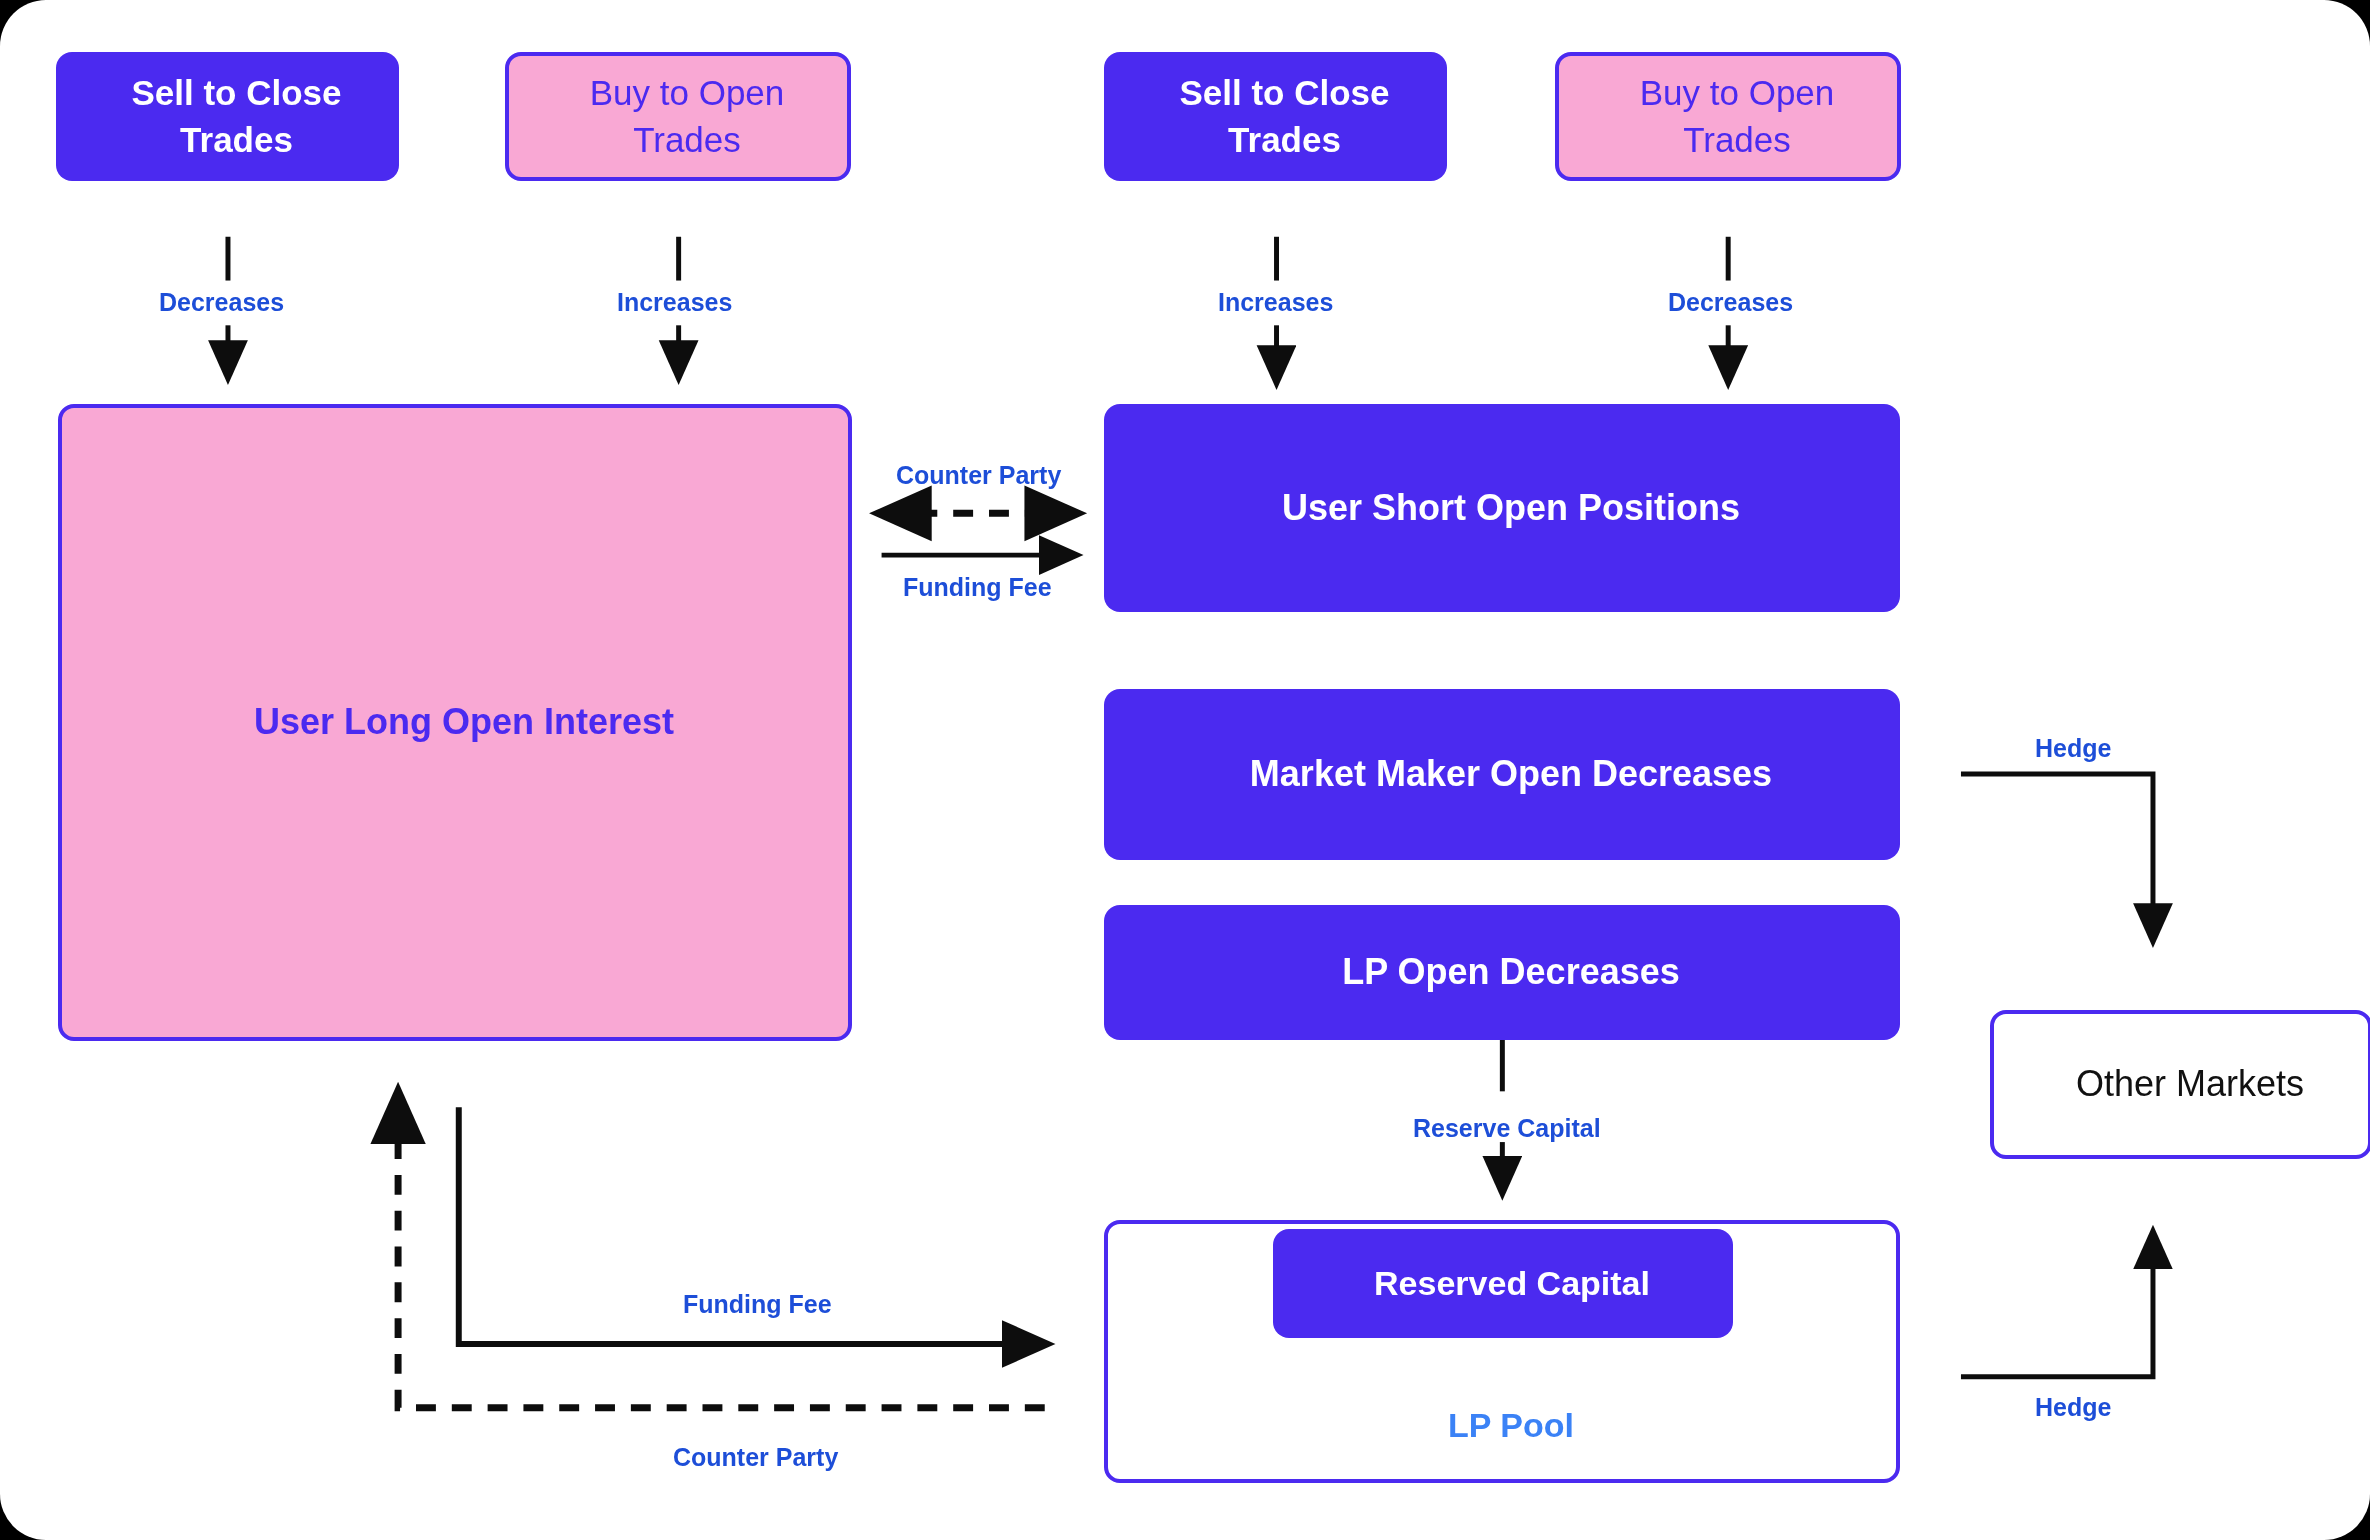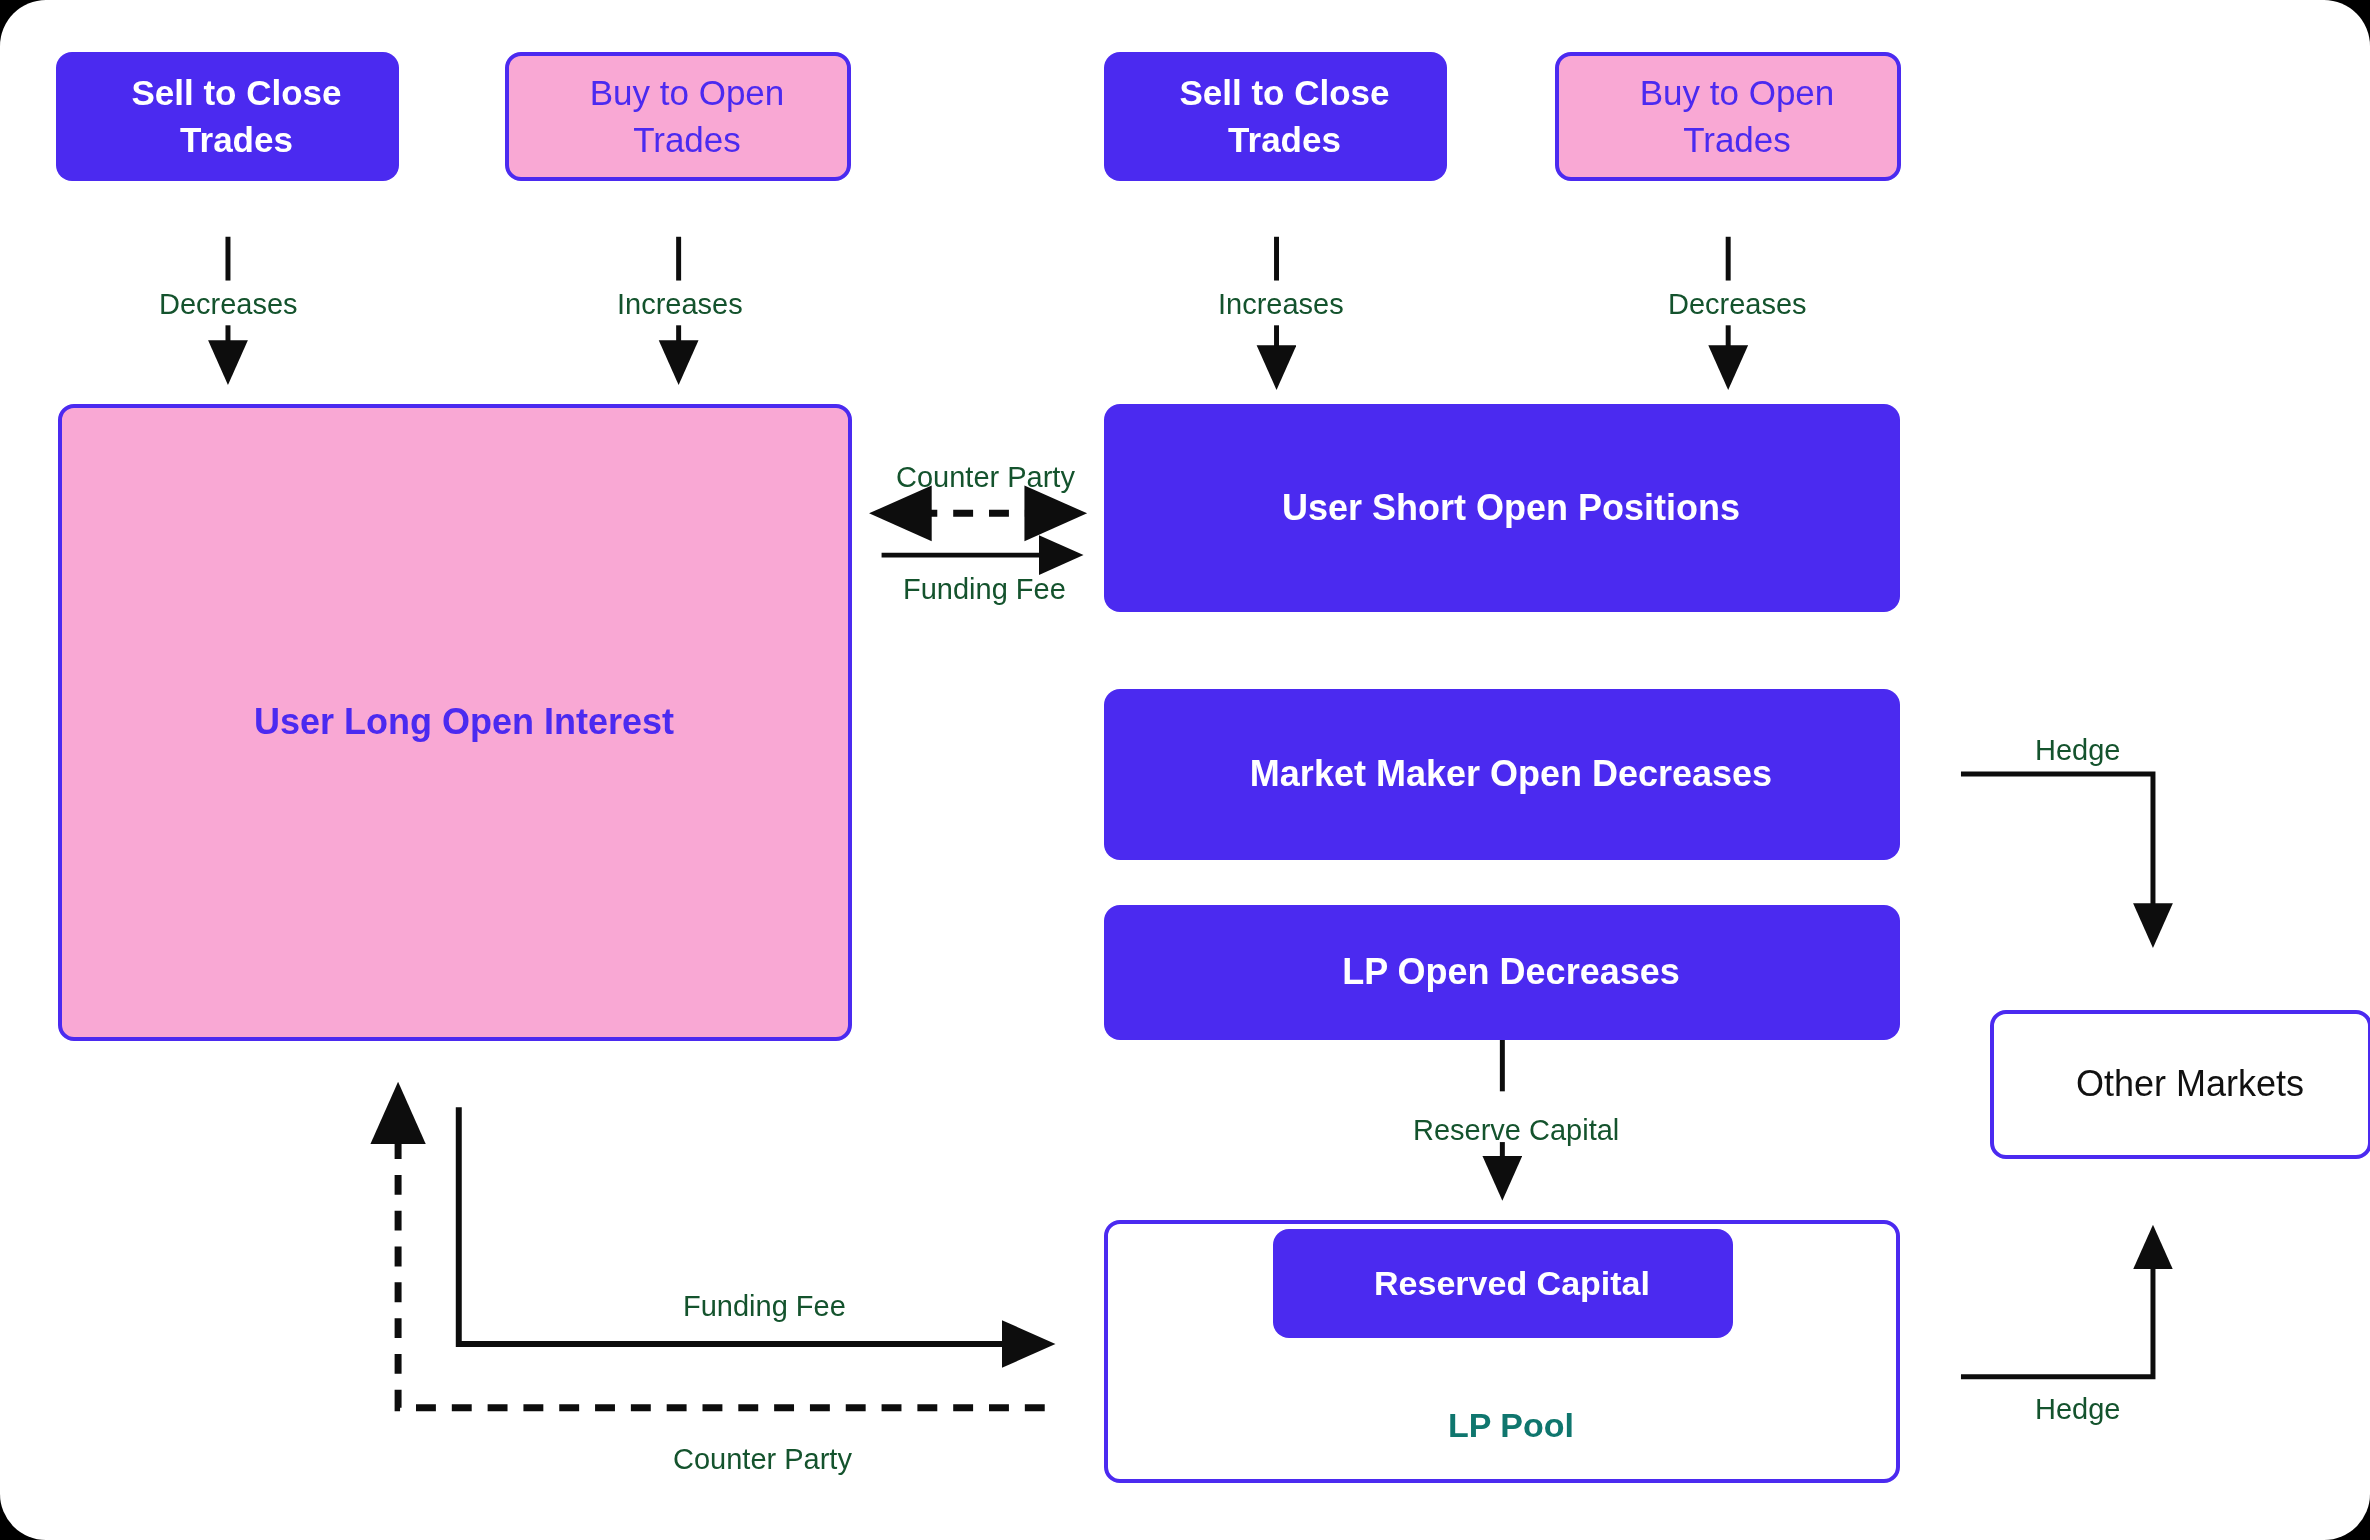--- a/index.html
+++ b/index.html
@@ -46,36 +46,37 @@
     border: 4px solid #4B2AF0;
     color: #4B2AF0;
   }
   .node.outlined-dark {
     background: #ffffff;
     border: 4px solid #4B2AF0;
     color: #111111;
   }
   .edge-label {
     position: absolute;
-    color: #14532d;
-    font-size: 29px;
+    color: #1d4ed8;
+    font-size: 25px;
     white-space: nowrap;
     line-height: 1;
+    font-weight: bold;
   }
   .svg-layer {
     position: absolute;
     left: 0;
     top: 0;
     width: 2370px;
     height: 1540px;
     pointer-events: none;
   }
   .lp-pool-label {
     position: absolute;
-    color: #0f766e;
+    color: #3b82f6;
     font-weight: bold;
     font-size: 34px;
     white-space: nowrap;
   }
 </style>
 </head>
 <body>
 
 <div id="root">
   <div id="canvas">

